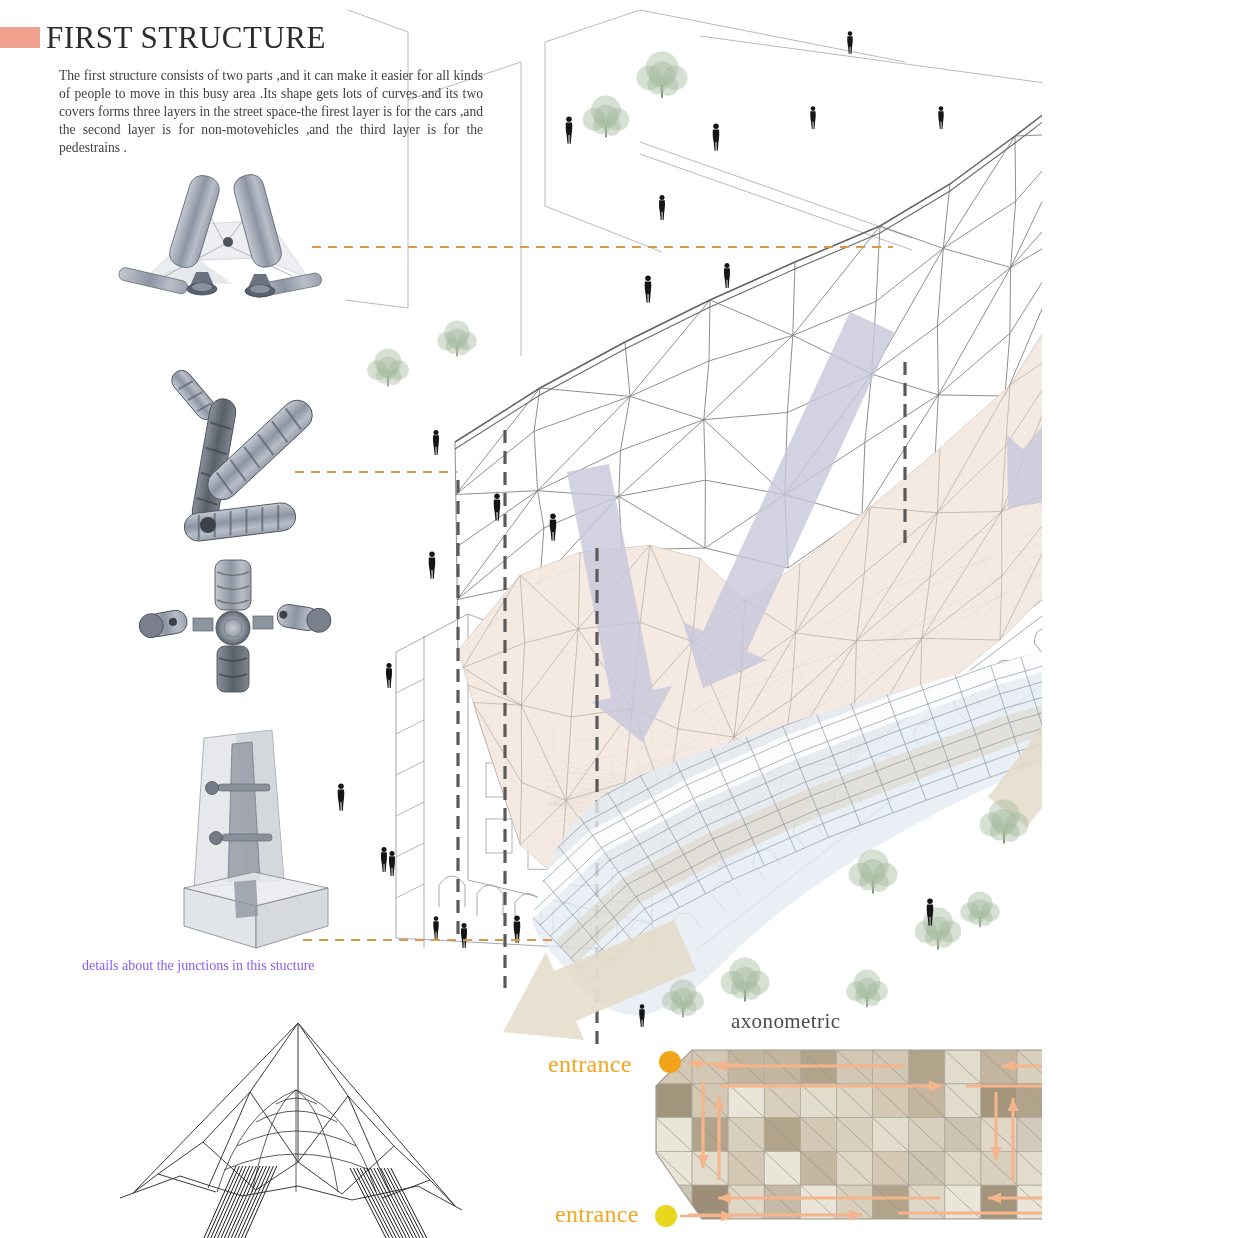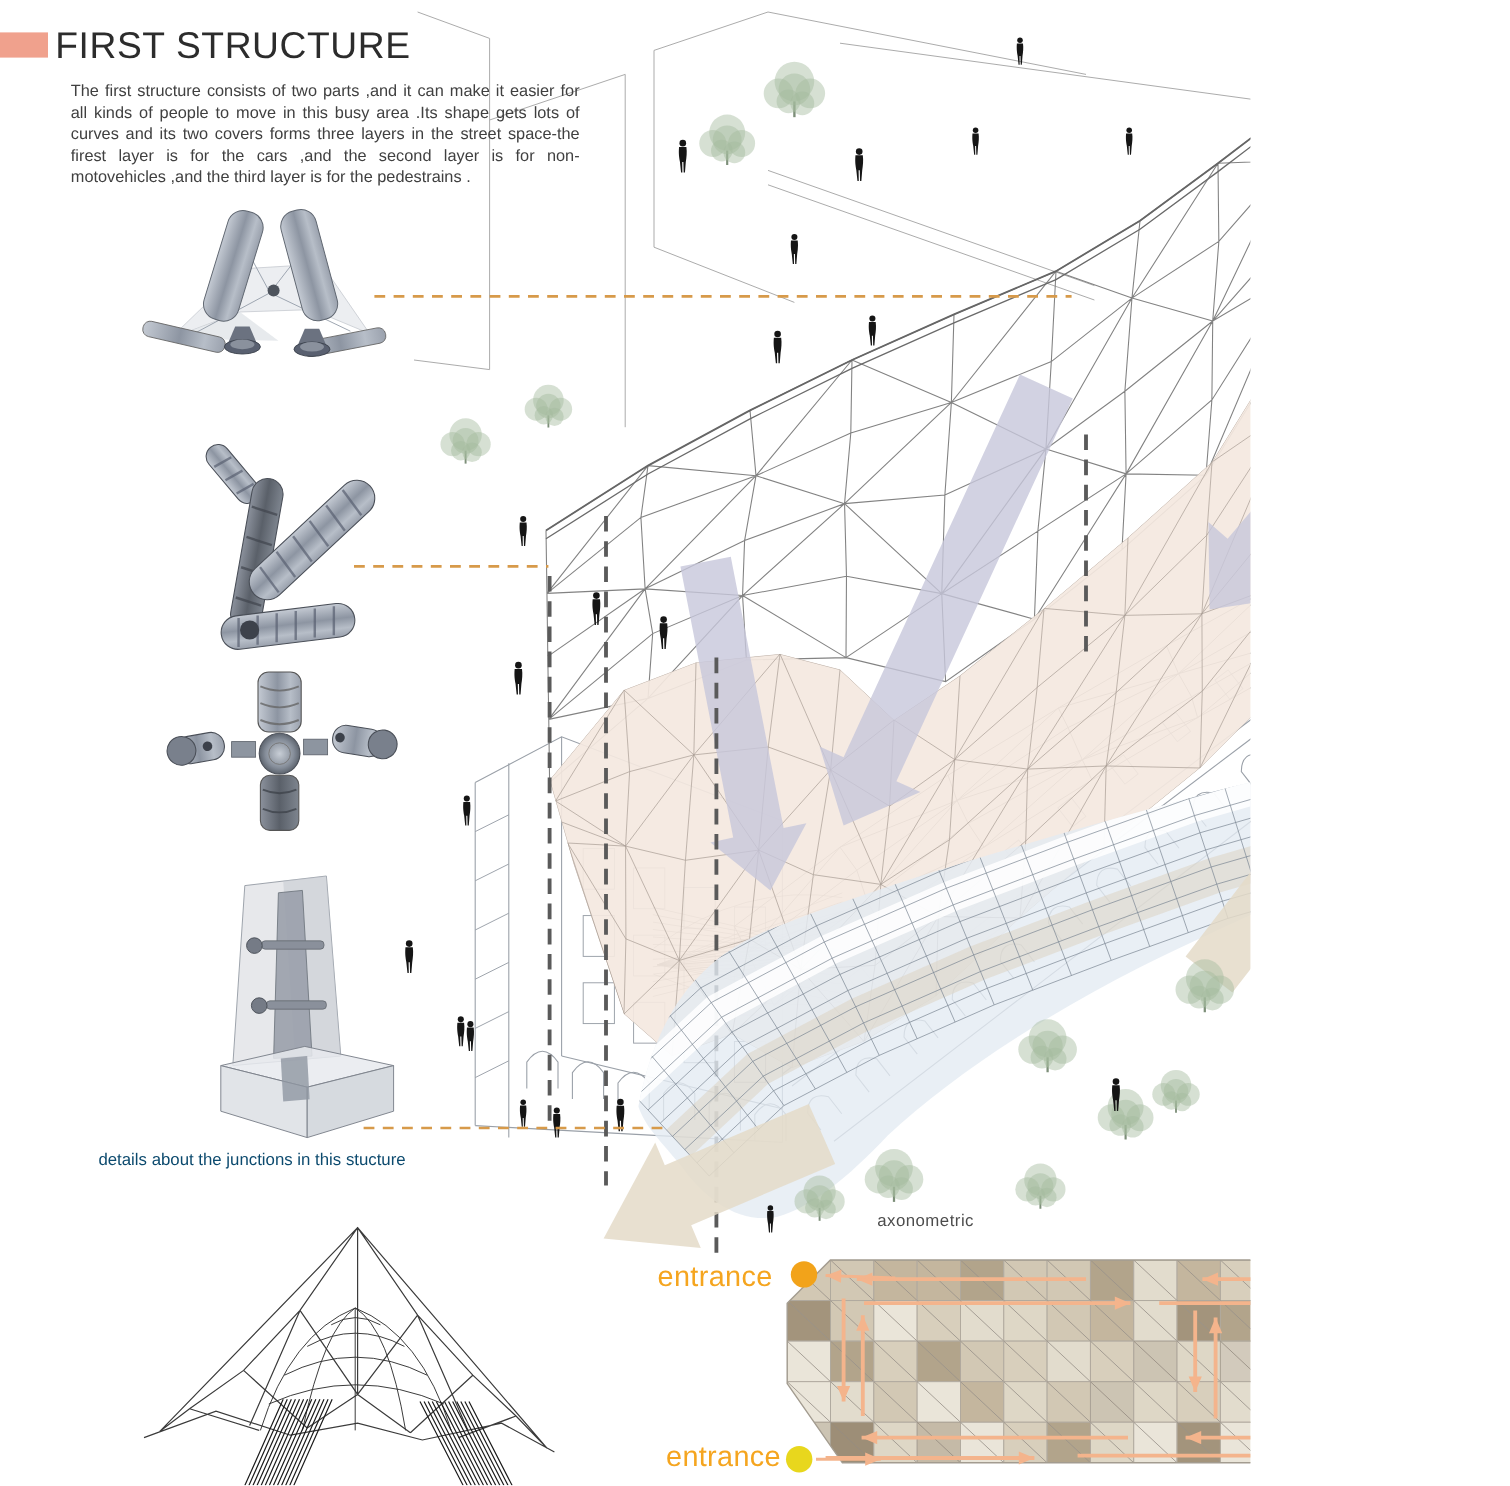--- a/index.html
+++ b/index.html
@@ -1,25 +1,25 @@
 <!DOCTYPE html>
 <html><head>
 <meta charset="utf-8">
 <style>
   html,body{margin:0;padding:0;background:#fff;}
   #board{position:relative;width:1042px;height:1238px;background:#fff;overflow:hidden;
-         font-family:Liberation Sans, sans-serif;}
+         font-family:Liberation Serif, serif;}
   #art{position:absolute;left:0;top:0;}
   .accent{position:absolute;left:0;top:27px;width:40px;height:21px;background:var(--accent,#f0a18d);}
   .title{position:absolute;left:46px;top:20px;font-size:31px;font-weight:400;color:#2c2c2c;
          letter-spacing:.5px;margin:0;}
   .desc{position:absolute;left:48px;top:56px;width:424px;font-size:13.6px;line-height:1.32;
         color:#404040;text-align:justify;margin:11px;}
-  .caption{position:absolute;left:82px;top:958px;font-size:14px;color:#0c4a6e;}
-  .axo-label{position:absolute;left:731px;top:1009px;font-size:14px;color:#4c4c4c;letter-spacing:.4px;}
+  .caption{position:absolute;left:82px;top:958px;font-size:14px;color:#8b5cf6;}
+  .axo-label{position:absolute;left:731px;top:1009px;font-size:21px;color:#4c4c4c;letter-spacing:.4px;}
   .entrance{position:absolute;font-size:24px;color:var(--entrance,#f5a51f);letter-spacing:.3px;}
   .e-top{left:548px;top:1051px;}
   .e-bl{left:555px;top:1201px;}
   .e-br{left:1145px;top:1200px;}
 </style>
 </head>
 <body>
 
 <div id="board" style="--accent: #f0a18d; --entrance: #f5a51f;">
   <svg id="art" width="1258" height="1238" viewBox="0 0 1258 1238">

